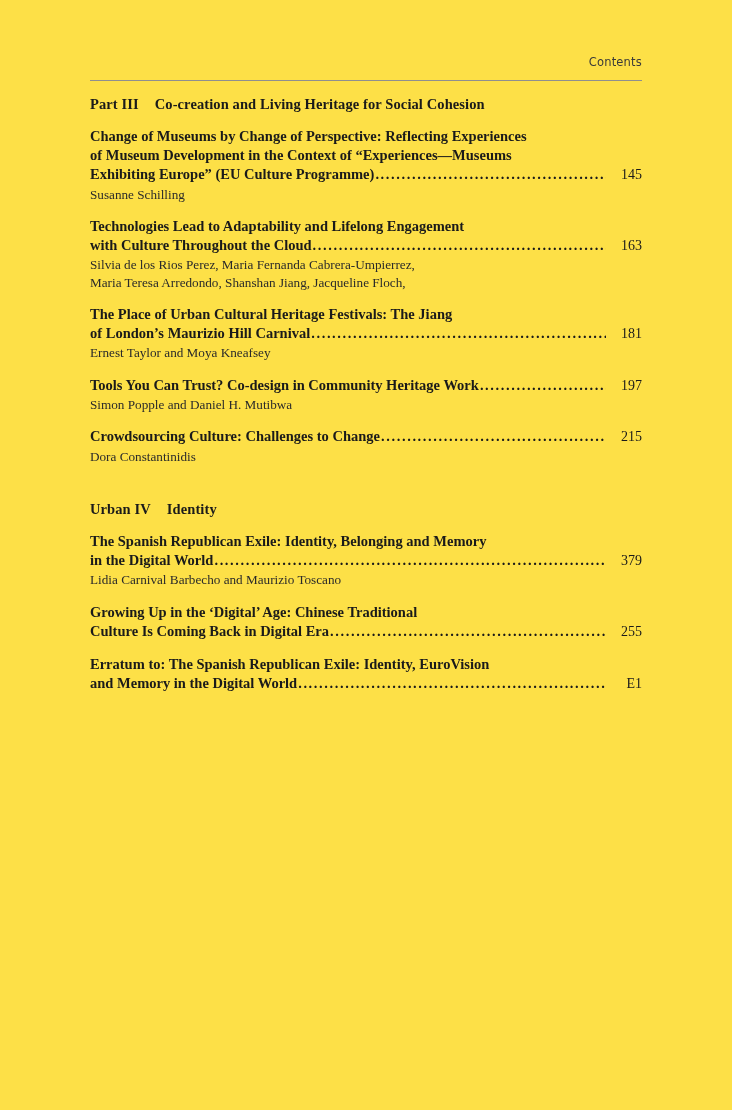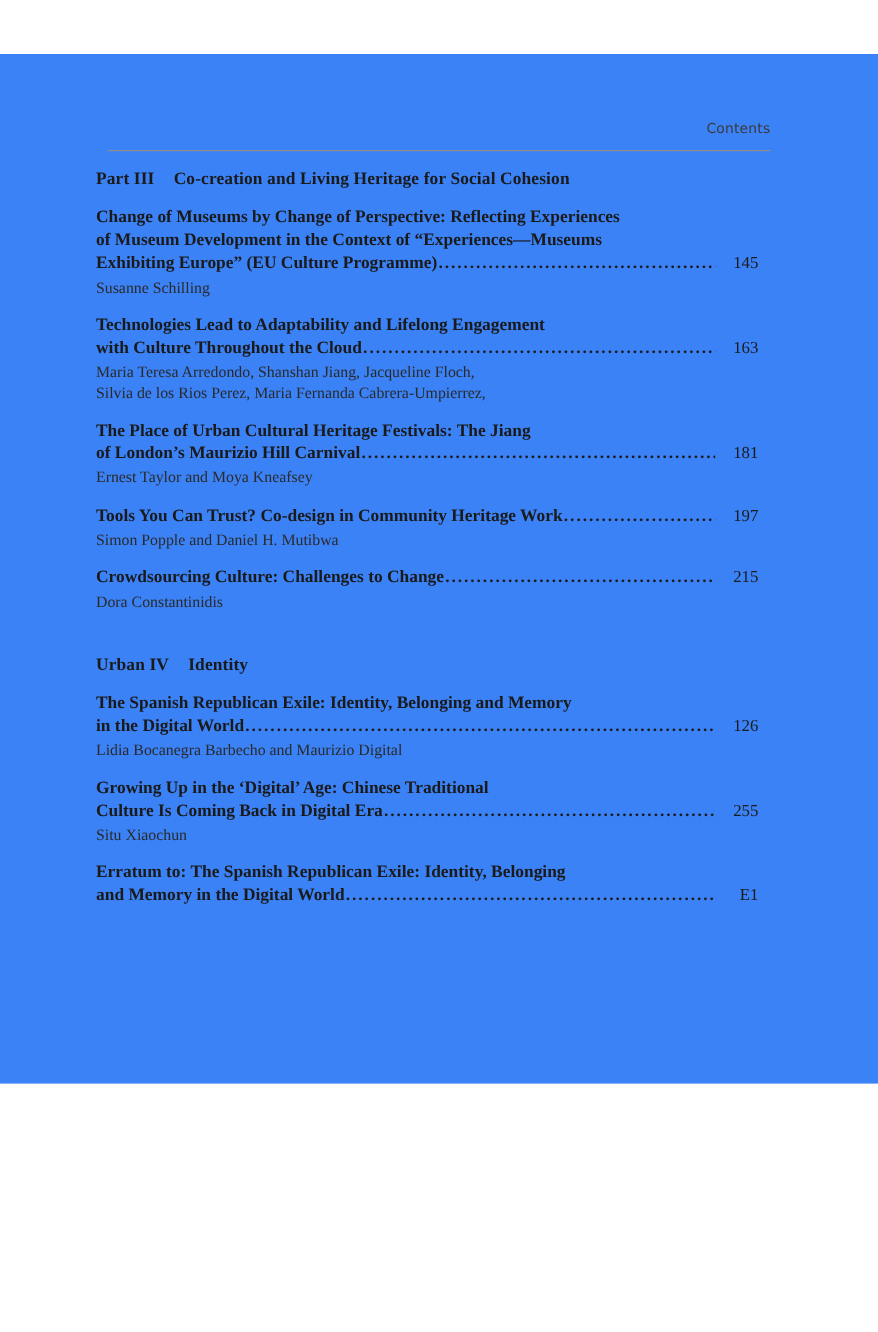--- a/index.html
+++ b/index.html
@@ -12,44 +12,43 @@
     height: 1110px;
     font-family: "Liberation Serif", serif;
     color: #1a1a1a;
     position: relative;
     overflow: hidden;
   }
   .page {
     position: absolute;
     left: 0; top: 0;
     width: 732px;
-    height: 858px;
-    background: #3b82f6;
-    margin-top: 45px;
+    height: 1110px;
+    background: #fde047;
   }
   .running-head {
     position: absolute;
     top: 55px;
     right: 90px;
     font-family: "DejaVu Sans", sans-serif;
     font-size: 11.5px;
     color: #3a3a3a;
     letter-spacing: 0.2px;
   }
   .head-rule {
     position: absolute;
     left: 90px;
     top: 80px;
     width: 552px;
     height: 1px;
     background: #8f8f8f;
   }
   .toc {
     position: absolute;
-    left: 80px;
+    left: 90px;
     top: 96px;
     width: 552px;
   }
   .part-head {
     font-weight: bold;
     font-size: 14.5px;
     margin: 0 0 14px 0;
     letter-spacing: 0.1px;
   }
   .part-head .part-label {
@@ -133,22 +132,22 @@
       <div class="entry">
         <div class="entry-lines">
           <div class="ln">Technologies Lead to Adaptability and Lifelong Engagement</div>
           <div class="ln with-page">
             <span class="txt">with Culture Throughout the Cloud</span>
             <span class="leader">..........................................................................................</span>
             <span class="pageno">163</span>
           </div>
         </div>
         <div class="authors">
+          <span class="aln">Silvia de los Rios Perez, Maria Fernanda Cabrera-Umpierrez,</span>
           <span class="aln">Maria Teresa Arredondo, Shanshan Jiang, Jacqueline Floch,</span>
-          <span class="aln">Silvia de los Rios Perez, Maria Fernanda Cabrera-Umpierrez,</span>
         </div>
       </div>
       <div class="entry">
         <div class="entry-lines">
           <div class="ln">The Place of Urban Cultural Heritage Festivals: The Jiang</div>
           <div class="ln with-page">
             <span class="txt">of London’s Maurizio Hill Carnival</span>
             <span class="leader">..........................................................................................</span>
             <span class="pageno">181</span>
           </div>
@@ -182,43 +181,40 @@
         </div>
       </div>
       <div class="part-gap"></div>
       <div class="part-head"><span class="part-label">Urban IV</span><span>Identity</span></div>
       <div class="entry">
         <div class="entry-lines">
           <div class="ln">The Spanish Republican Exile: Identity, Belonging and Memory</div>
           <div class="ln with-page">
             <span class="txt">in the Digital World</span>
             <span class="leader">..........................................................................................</span>
-            <span class="pageno">126</span>
-          </div>
-        </div>
-        <div class="authors">
-          <span class="aln">Lidia Bocanegra Barbecho and Maurizio Digital</span>
+            <span class="pageno">379</span>
+          </div>
+        </div>
+        <div class="authors">
+          <span class="aln">Lidia Carnival Barbecho and Maurizio Toscano</span>
         </div>
       </div>
       <div class="entry">
         <div class="entry-lines">
           <div class="ln">Growing Up in the ‘Digital’ Age: Chinese Traditional</div>
           <div class="ln with-page">
             <span class="txt">Culture Is Coming Back in Digital Era</span>
             <span class="leader">..........................................................................................</span>
             <span class="pageno">255</span>
           </div>
         </div>
-        <div class="authors">
-          <span class="aln">Situ Xiaochun</span>
-        </div>
-      </div>
-      <div class="entry">
-        <div class="entry-lines">
-          <div class="ln">Erratum to: The Spanish Republican Exile: Identity, Belonging</div>
+      </div>
+      <div class="entry">
+        <div class="entry-lines">
+          <div class="ln">Erratum to: The Spanish Republican Exile: Identity, EuroVision</div>
           <div class="ln with-page">
             <span class="txt">and Memory in the Digital World</span>
             <span class="leader">..........................................................................................</span>
             <span class="pageno">E1</span>
           </div>
         </div>
       </div>
     </div>
 
 </div>

